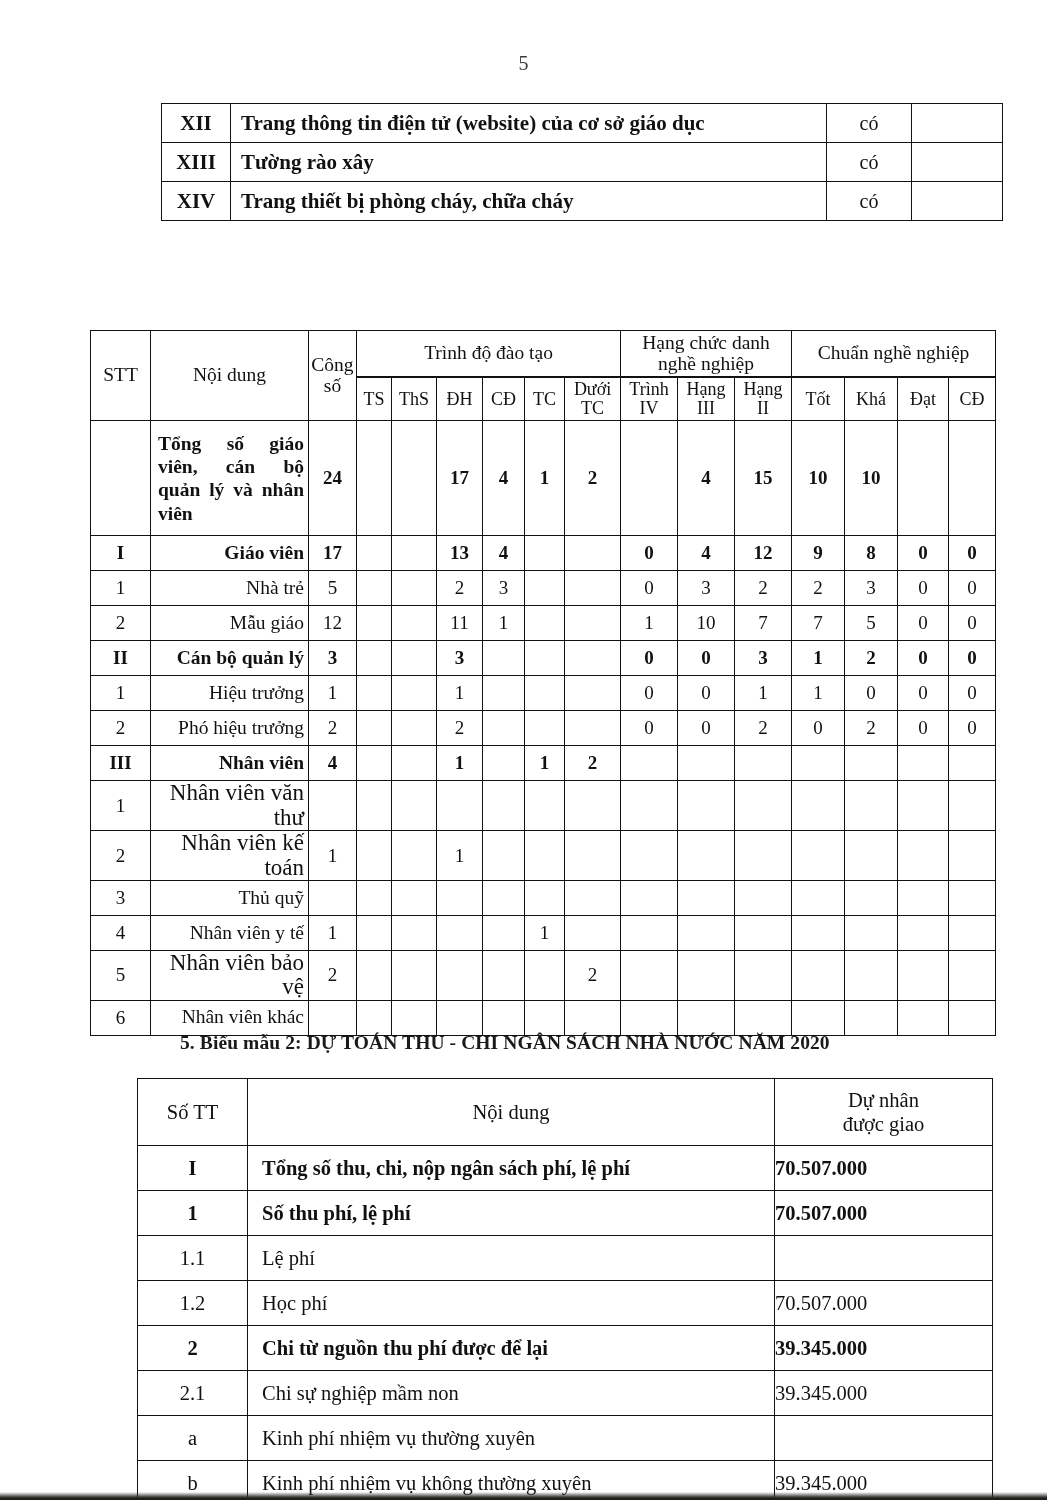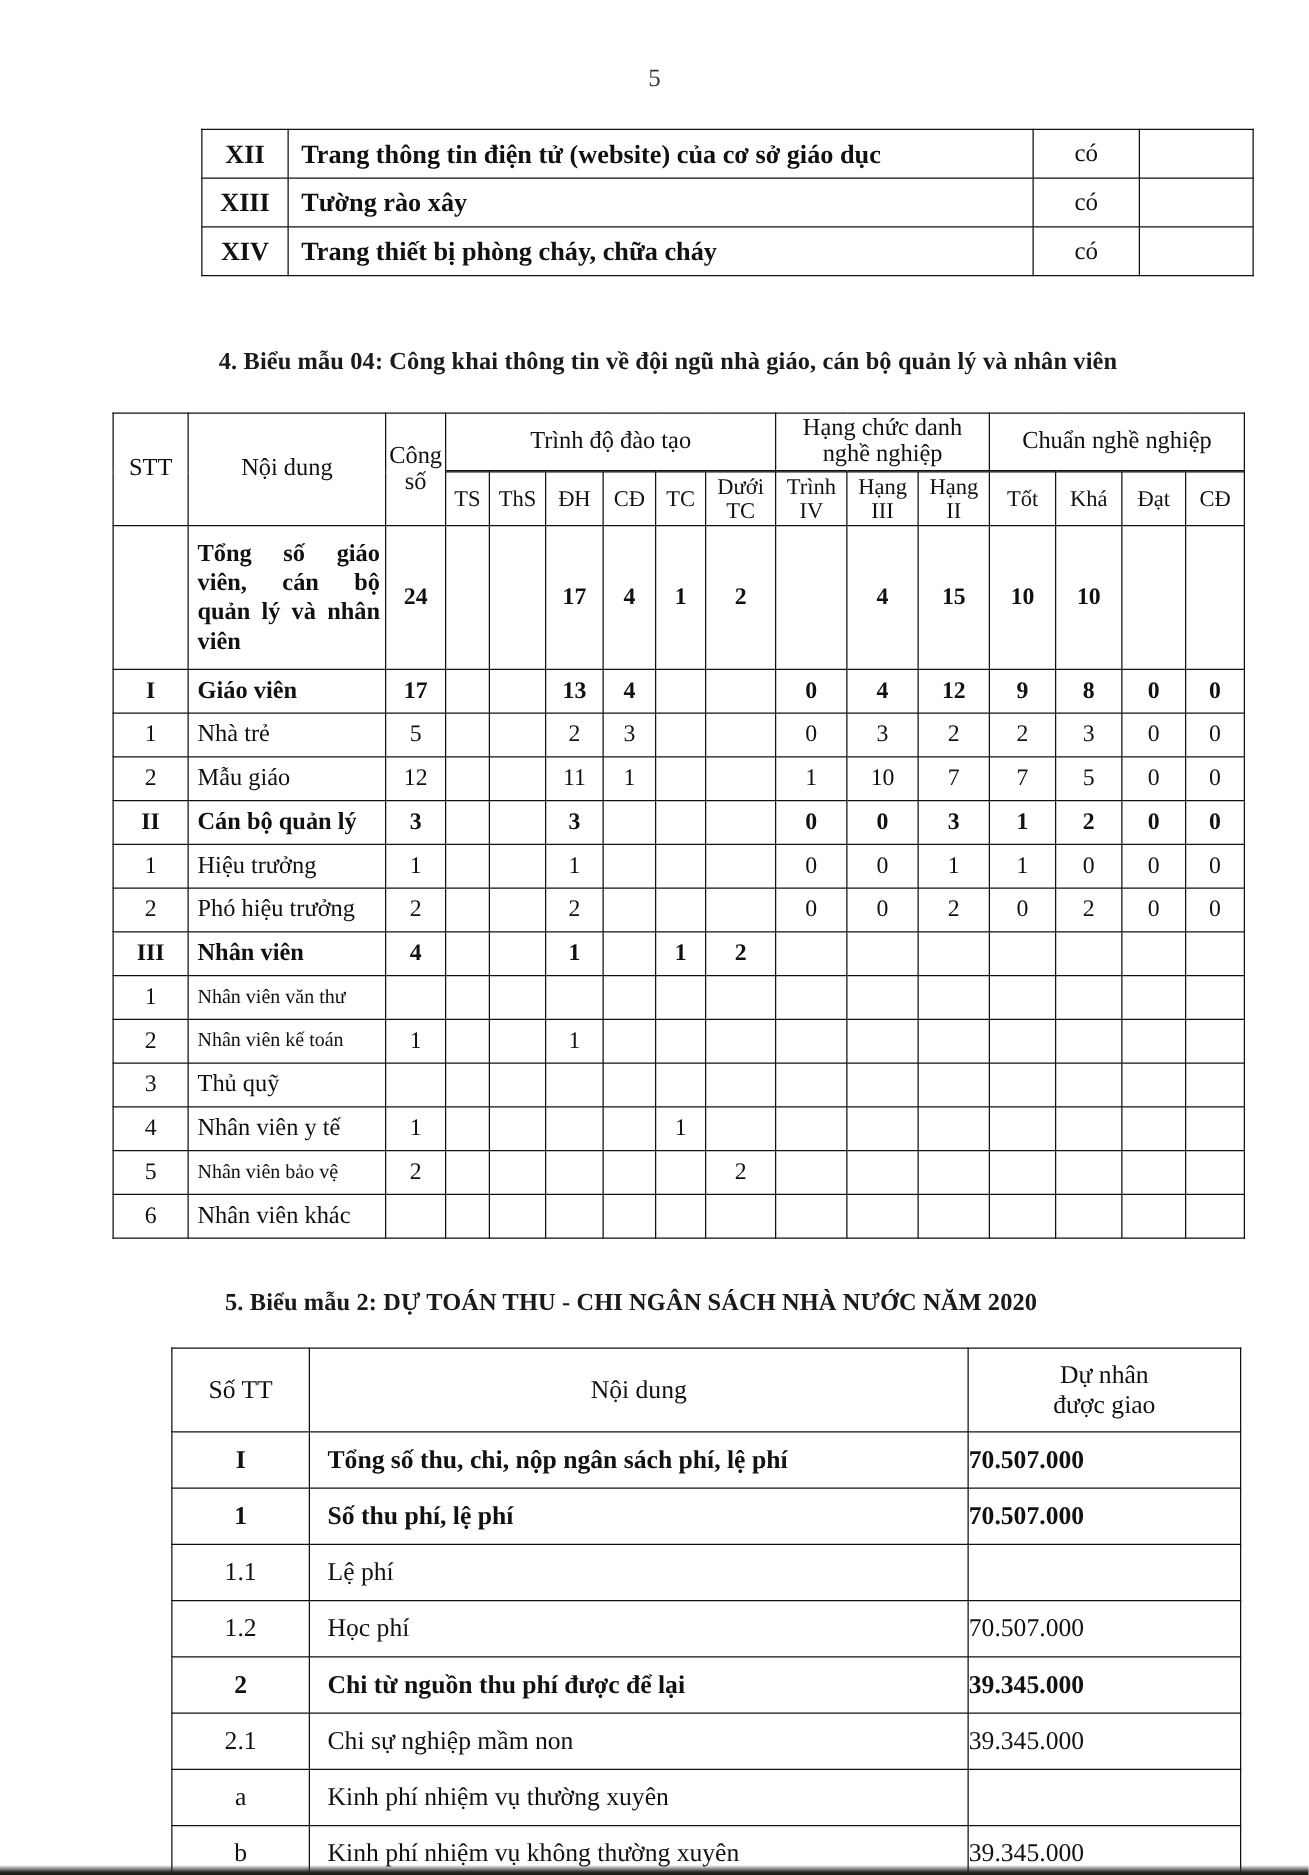--- a/index.html
+++ b/index.html
@@ -95,34 +95,34 @@
     font-size: 19.5px;
     padding: 2px 1px;
   }
   .staff thead th.small {
     font-size: 18px;
   }
   .staff td.stt {
     font-size: 19px;
   }
   .staff td.name {
-    text-align: left;
+    text-align: right;
     padding-left: 7px;
     padding-right: 4px;
     font-size: 19.5px;
   }
   .staff td.name.justify {
     text-align: justify;
     text-align-last: justify;
     line-height: 1.2;
     padding-top: 3px;
     padding-bottom: 3px;
   }
   .staff td.name.small {
-    font-size: 16px;
+    font-size: 23px;
   }
   .staff tr.bold td { font-weight: bold; }
   .staff tr.datarow td { height: 34px; }
   .staff tr.bigrow td { height: 108px; }
 
   
   .budget-wrap {
     position: absolute;
     top: 1078px;
     left: 137px;
@@ -184,21 +184,20 @@
           <tr>
             <td class="c-roman">XIV</td>
             <td class="c-name">Trang thiết bị phòng cháy, chữa cháy</td>
             <td class="c-val">có</td>
             <td class="c-blank"></td>
           </tr>
         </tbody>
     </table>
   </div>
 
-  <div class="section-heading" id="heading-4">4. Biểu mẫu 04: Công khai thông tin về đội ngũ nhà giáo, cán bộ quản lý và nhân viên</div>
 
   <div class="staff-wrap">
     <table class="staff">
       <colgroup>
         <col style="width:60px">
         <col style="width:158px">
         <col style="width:48px">
         <col style="width:35px">
         <col style="width:45px">
         <col style="width:46px">

